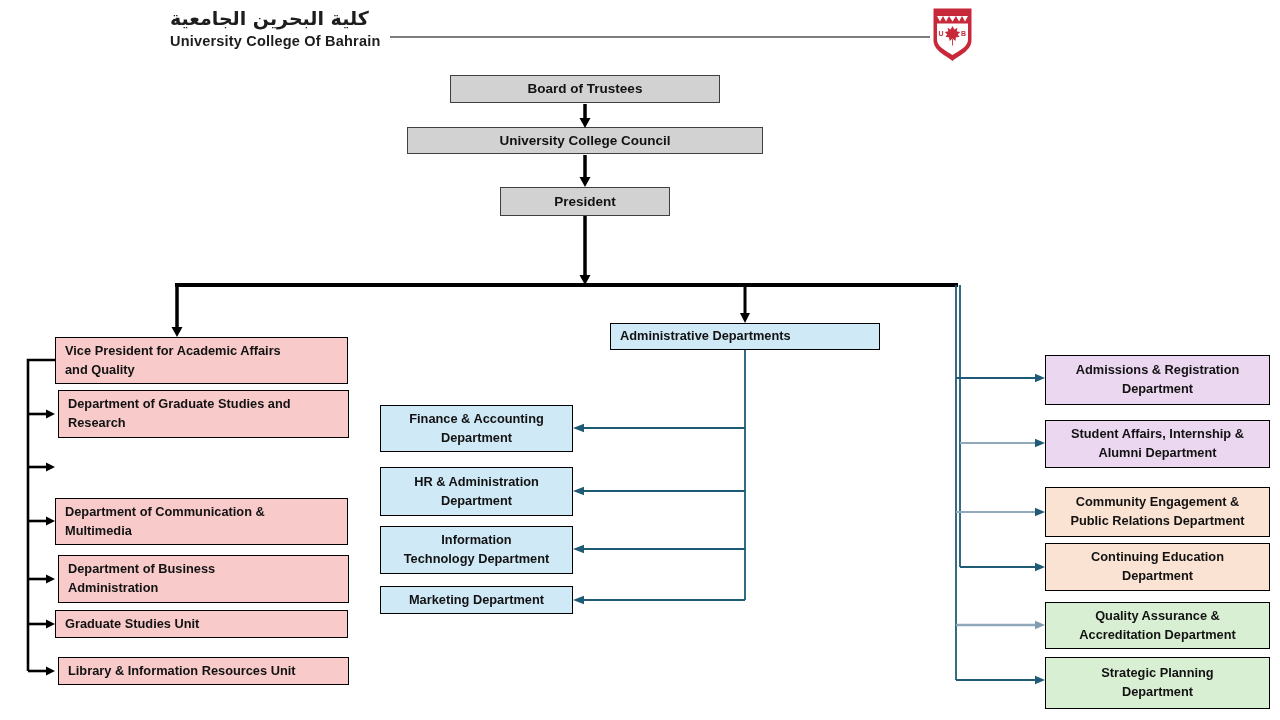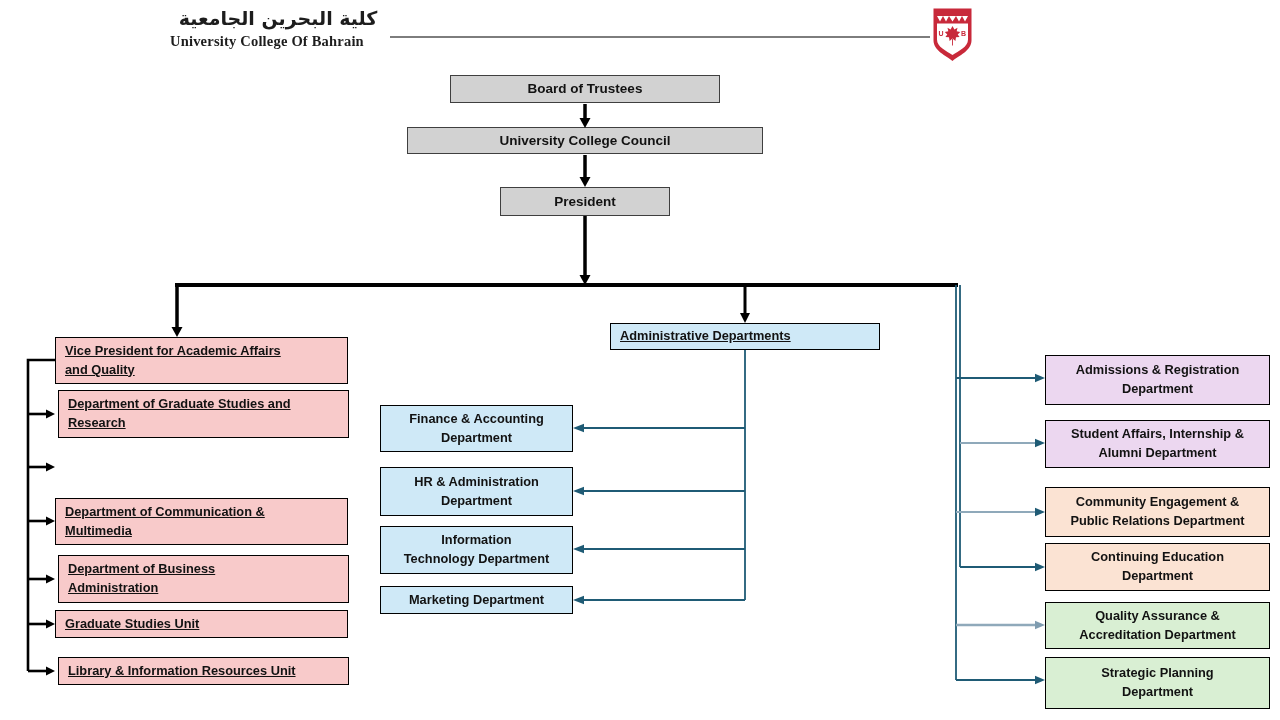--- a/index.html
+++ b/index.html
@@ -2,32 +2,32 @@
 <html><head>
 <meta charset="utf-8">
 <style>
   html,body{margin:0;padding:0;background:#ffffff;}
   #stage{position:relative;width:1280px;height:720px;background:#ffffff;overflow:hidden;
          font-family:"Liberation Sans",sans-serif;}
 
   
   .logo-block{position:absolute;left:170px;top:7px;width:216px;}
   .logo-ar{font-family:"DejaVu Sans",sans-serif;font-weight:bold;font-size:19px;color:#1d1d1d;
-           direction:rtl;text-align:center;line-height:1.2;}
-  .logo-en{font-family:Liberation Serif, serif;font-weight:bold;font-size:14.5px;color:#1d1d1d;
+           direction:rtl;text-align:left;line-height:1.2;}
+  .logo-en{font-family:Liberation Sans, sans-serif;font-weight:bold;font-size:14.5px;color:#1d1d1d;
            margin-top:3px;letter-spacing:0.2px;}
   .divider{position:absolute;left:390px;top:36px;width:540px;border-top:2px solid #7d7d7d;}
   .crest{position:absolute;left:932px;top:7px;width:41px;height:55px;}
 
   
   .box{position:absolute;box-sizing:border-box;border:1.6px solid #000000;
        display:flex;align-items:center;font-weight:bold;font-size:12.8px;line-height:1.45;
        color:#121212;white-space:pre-line;}
   .ctr{justify-content:center;text-align:center;}
-  .lft{padding-left:9px;padding-right:4px;text-decoration:underline;}
+  .lft{padding-left:9px;padding-right:4px;}
   .gray {background:#d2d2d2;border-color:#3f3f3f;font-size:13.5px;}
   .pink {background:#f8caca;}
   .blue {background:#cfe9f7;}
   .lav  {background:#ecd7f0;}
   .peach{background:#fbe3d3;}
   .green{background:#d9efd3;}
 
   .connectors{position:absolute;left:0;top:0;width:1280px;height:720px;pointer-events:none;}
 </style>
 </head>

